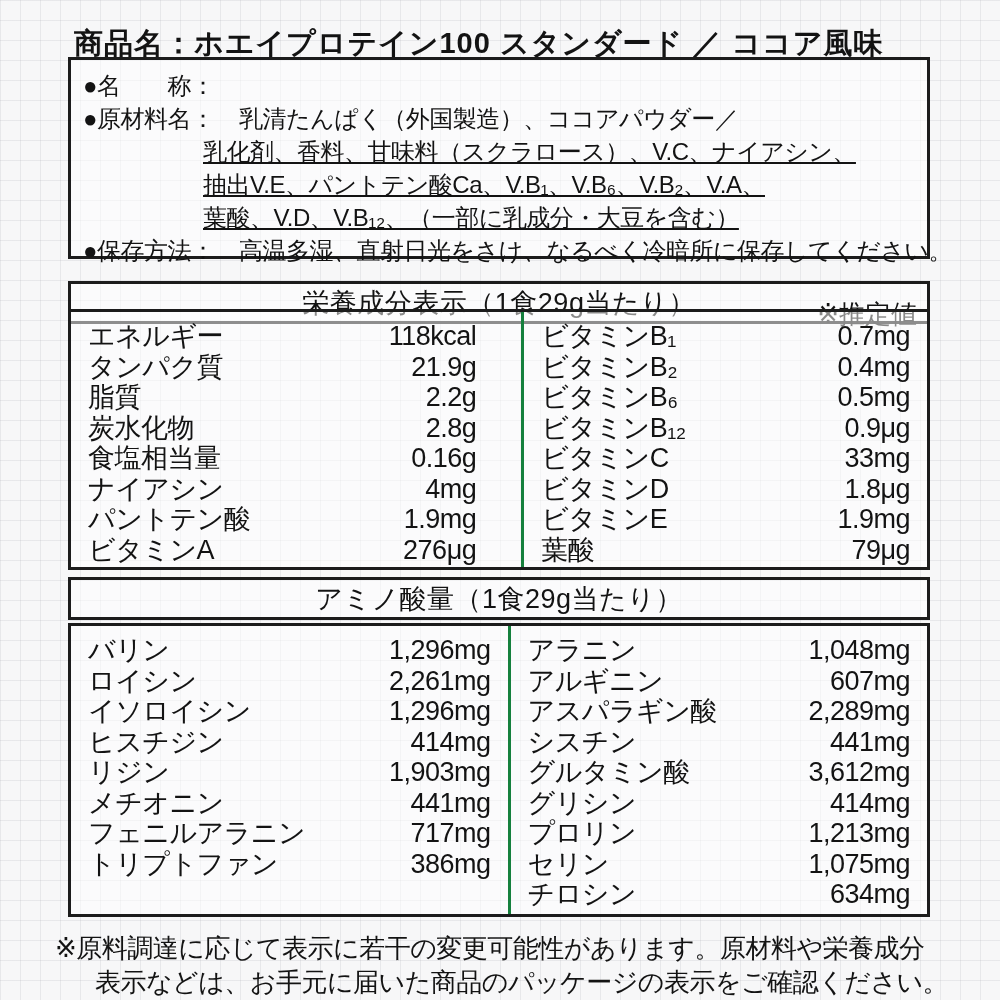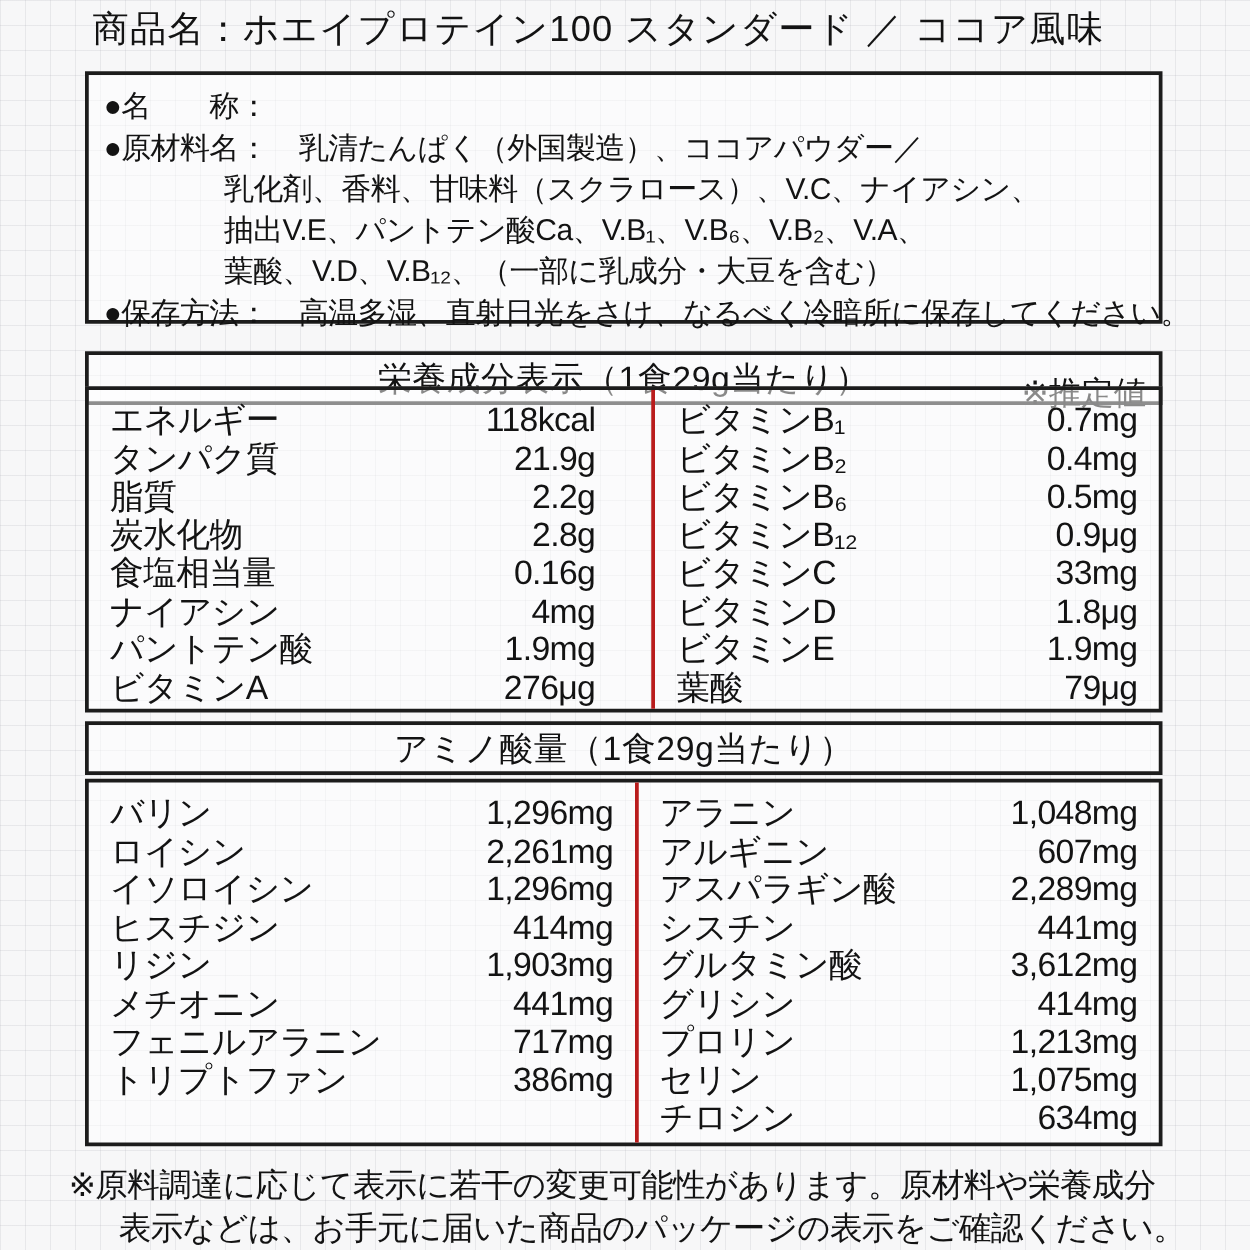--- a/index.html
+++ b/index.html
@@ -7,46 +7,46 @@
     width:1000px;height:1000px;position:relative;overflow:hidden;
     background-color:#f7f7f8;
     background-image:
       linear-gradient(to right, rgba(185,187,192,.25) 1px, transparent 1px),
       linear-gradient(to bottom, rgba(185,187,192,.25) 1px, transparent 1px);
     background-size:20px 20px;
     font-family:"Liberation Sans","DejaVu Sans",sans-serif;
     color:#131313;
   }
   .title{
-    position:absolute;left:74px;top:4px;
-    font-size:29px;font-weight:normal;letter-spacing:1px;white-space:nowrap;
+    position:absolute;left:74px;top:24px;
+    font-size:29px;font-weight:bold;letter-spacing:1px;white-space:nowrap;
   }
   .box{
     position:absolute;left:68px;width:862px;box-sizing:border-box;
     border:3px solid #1c1c1c;background:rgba(255,255,255,.5);
   }
   
   .info{top:57px;height:202px;padding:9px 8px 0 12px;font-size:24px;line-height:33px;letter-spacing:-.5px;}
   .info-row{display:flex;}
   .info-label{width:156px;flex:none;white-space:pre;}
   .info-value{flex:1;white-space:nowrap;}
-  .info-cont{margin-left:96px;white-space:nowrap;}
+  .info-cont{margin-left:120px;white-space:nowrap;text-decoration:underline;}
   
   .sect-head{height:43px;display:flex;align-items:center;justify-content:center;font-size:27px;}
   .nut-head{top:281px;}
   .ami-head{top:577px;}
   .sect-title{letter-spacing:.5px;}
   .sect-note{position:absolute;right:10px;top:0;height:61px;display:flex;align-items:center;font-size:26px;}
   
   .tbody{display:flex;padding:0;}
   .nut-body{top:309px;height:261px;gap:28px;}
   .ami-body{top:623px;height:294px;}
   .col{box-sizing:border-box;padding:9px 17px 0 17px;}
   .col-l{width:51%;}
-  .col-r{width:49%;border-left:3px solid #b91c1c;}
+  .col-r{width:49%;border-left:3px solid #15803d;}
   .trow{display:flex;justify-content:space-between;font-size:27px;letter-spacing:-.5px;}
   .nut-body .trow{line-height:30.5px;}
   .ami-body .trow{line-height:30.5px;}
   .trow .val{white-space:nowrap;text-align:right;}
   
   .footer{position:absolute;left:55px;top:931px;width:900px;font-size:26px;line-height:34px;letter-spacing:-.5px;}
   .footer .line2{padding-left:40px;}
 </style>
 </head>
 <body>

